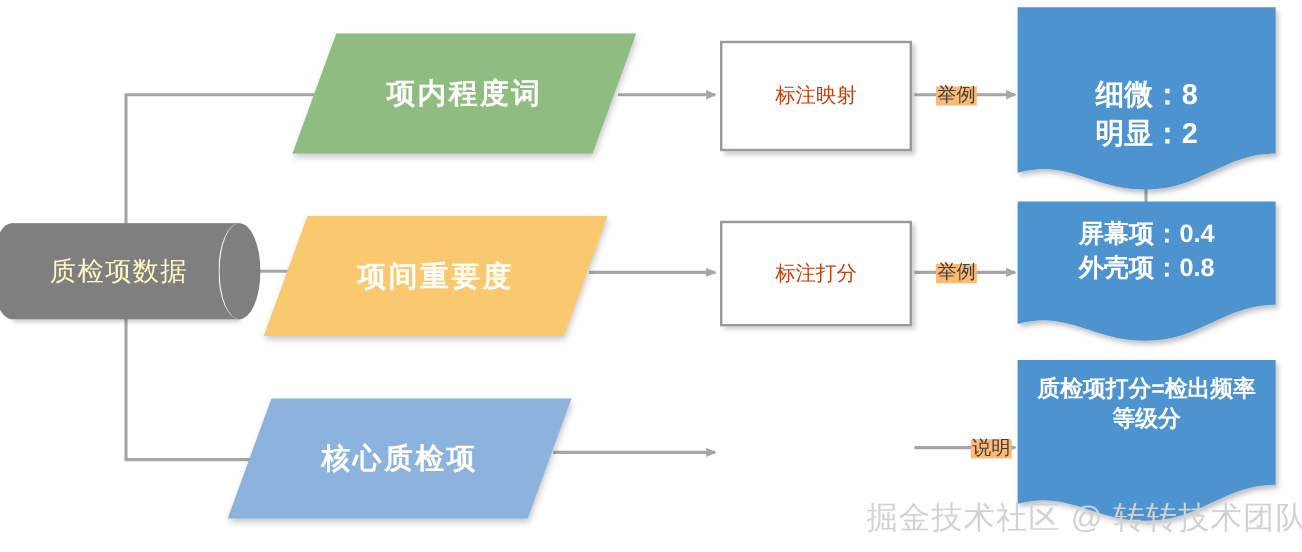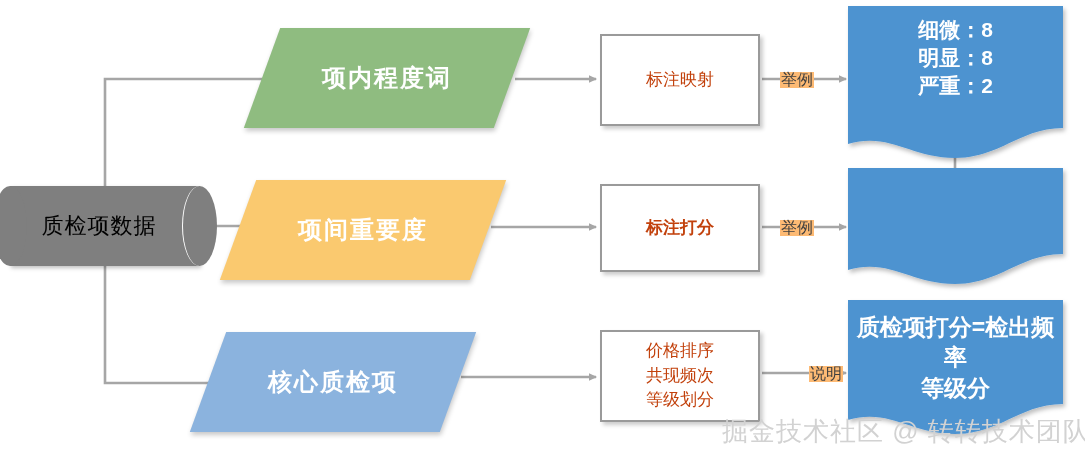--- a/index.html
+++ b/index.html
@@ -14,21 +14,21 @@
   svg#wires{position:absolute;left:0;top:0;width:1085px;height:460px;pointer-events:none;}
 
   .node{position:absolute;box-sizing:border-box;}
 
   
   .cyl{
     left:10px;top:186px;width:190px;height:80px;
     background:#7F7F7F;
     border-radius:0;
     display:flex;align-items:center;justify-content:center;
-    color:#000000;font-size:22px;letter-spacing:1px;
+    color:#fef9c3;font-size:22px;letter-spacing:1px;
     box-shadow:1px 2px 4px rgba(0,0,0,.25);
   }
   .cyl .cap-l,.cyl .cap-r{
     position:absolute;top:0;width:34px;height:80px;
   }
   .cyl .cap-l{left:-17px;background:#7F7F7F;border-radius:50%/50%;}
   .cyl .cap-r{right:-17px;background:#7F7F7F;border-radius:50%/50%;
     border-left:1.5px solid #ffffff;}
   .cyl .cyl-label{position:relative;z-index:3;transform:translateX(-6px);}
 
@@ -47,36 +47,36 @@
 
   
   .pbox{
     background:#ffffff;border:2.5px solid #9A9A9A;
     display:flex;align-items:center;justify-content:center;
     flex-direction:column;
     color:#c2410c;font-size:17px;line-height:1.45;
     box-shadow:3px 3px 4px rgba(0,0,0,.20);
   }
   .pbox-1{left:600px;top:34px;width:160px;height:92px;}
-  .pbox-2{left:600px;top:184px;width:160px;height:88px;font-weight:bold;}
+  .pbox-2{left:600px;top:184px;width:160px;height:88px;}
   .pbox-3{left:600px;top:330px;width:160px;height:92px;}
 
   
   .doc{position:absolute;}
   .doc .doc-text{
     position:absolute;left:0;top:0;width:100%;
     color:#ffffff;font-weight:bold;text-align:center;
     box-sizing:border-box;
   }
   .doc-1{left:848px;top:6px;width:215px;height:148px;}
-  .doc-1 .doc-text{padding:10px 0 0 0;font-size:21px;line-height:1.33;}
+  .doc-1 .doc-text{padding:10px 0 0 0;font-size:24px;line-height:1.33;margin-top:48px;}
   .doc-2{left:848px;top:168px;width:215px;height:112px;}
   .doc-2 .doc-text{padding:14px 0 0 0;font-size:21px;line-height:1.33;}
   .doc-3{left:848px;top:300px;width:215px;height:128px;}
-  .doc-3 .doc-text{padding:12px 6px 0 6px;font-size:23px;line-height:1.32;}
+  .doc-3 .doc-text{padding:12px 6px 0 6px;font-size:19px;line-height:1.32;}
 
   
   .elabel{
     position:absolute;font-size:16px;color:#3f3f3f;background:#fdba74;
     padding:0 1px;line-height:1;
   }
   .lab-1{left:780px;top:72px;}
   .lab-2{left:780px;top:220px;}
   .lab-3{left:780px;top:366px;margin-left:29px;}
 
@@ -146,38 +146,38 @@
   </div>
 
   <div class="node pbox pbox-1">
     <span>标注映射</span>
   </div>
 
   <div class="node pbox pbox-2">
     <span>标注打分</span>
   </div>
 
-  <div class="node pbox pbox-3">
-    <span>价格排序</span>
-    <span>共现频次</span>
-    <span>等级划分</span>
-  </div>
 
   <div class="elabel lab-1">举例</div>
   <div class="elabel lab-2">举例</div>
   <div class="elabel lab-3">说明</div>
 
   <div class="node doc doc-1">
     <div class="doc-text">
       <div>细微：8</div>
-      <div>明显：8</div>
-      <div>严重：2</div>
+      <div>明显：2</div>
     </div>
   </div>
 
+  <div class="node doc doc-2">
+    <div class="doc-text">
+      <div>屏幕项：0.4</div>
+      <div>外壳项：0.8</div>
+    </div>
+  </div>
 
   <div class="node doc doc-3">
     <div class="doc-text">
       <div>质检项打分=检出频率</div>
       <div>等级分</div>
     </div>
   </div>
 
   <div class="watermark">掘金技术社区 @ 转转技术团队</div>
 

